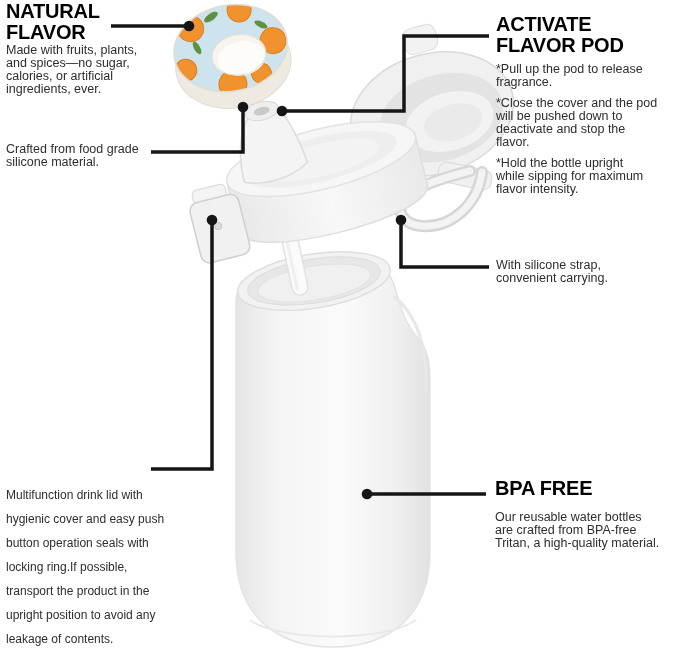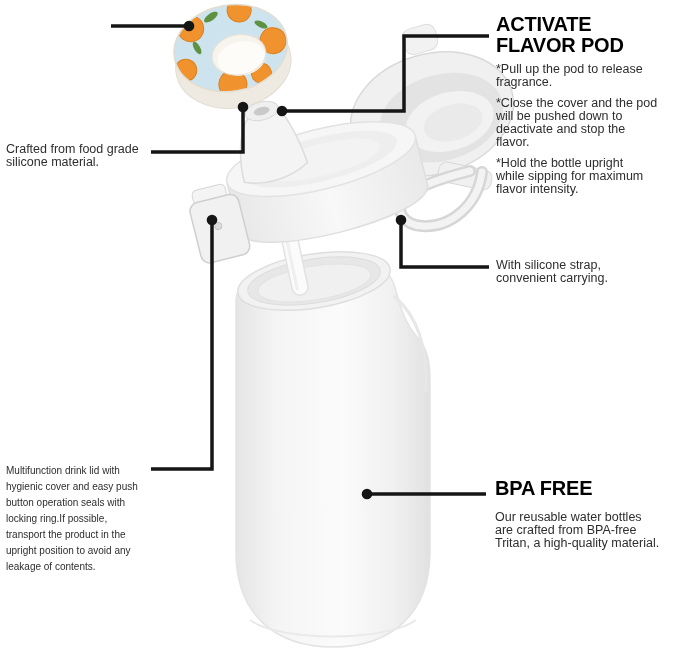--- a/index.html
+++ b/index.html
@@ -14,21 +14,21 @@
     letter-spacing:-0.2px;white-space:pre-line;
   }
   .callout-body{
     margin:0;font-size:12.5px;line-height:13px;color:#2d2d2d;white-space:pre-line;
   }
   #co-natural{left:6px;top:1px;width:172px;}
   #co-natural .callout-body{margin-top:1px;}
   #co-silicone{left:6px;top:142px;width:178px;}
   #co-silicone .callout-body{margin-top:1px;}
   #co-onebutton{left:6px;top:455px;width:202px;}
-  #co-onebutton .callout-body{margin-top:8px;font-size:10px;line-height:16px;}
+  #co-onebutton .callout-body{margin-top:28px;font-size:12px;line-height:24px;}
   #co-activate{left:496px;top:14px;width:186px;}
   #co-activate .points{margin-top:7px;}
   #co-activate .callout-body{margin:0 0 8px 0;}
   #co-softstrap{left:496px;top:254px;width:160px;}
   #co-softstrap .callout-body{margin-top:5px;}
   #co-bpafree{left:495px;top:478px;width:196px;}
   #co-bpafree .callout-body{margin-top:12px;}
 </style>
 </head>
 <body>
@@ -145,20 +145,28 @@
     <g fill="#151515">
       <circle cx="189" cy="26" r="5.3"></circle>
       <circle cx="243" cy="107" r="5.3"></circle>
       <circle cx="282" cy="111" r="5.3"></circle>
       <circle cx="401" cy="220" r="5.3"></circle>
       <circle cx="212" cy="220" r="5.3"></circle>
       <circle cx="367" cy="494" r="5.3"></circle>
     </g>
   </svg>
 
+  <section class="callout" id="co-natural">
+    <h2 class="callout-title">NATURAL
+FLAVOR</h2>
+    <p class="callout-body">Made with fruits, plants,
+and spices—no sugar,
+calories, or artificial
+ingredients, ever.</p>
+  </section>
 
   <section class="callout" id="co-silicone">
     <p class="callout-body">Crafted from food grade
 silicone material.</p>
   </section>
 
   <section class="callout" id="co-onebutton">
     <p class="callout-body">Multifunction drink lid with
 hygienic cover and easy push
 button operation seals with

